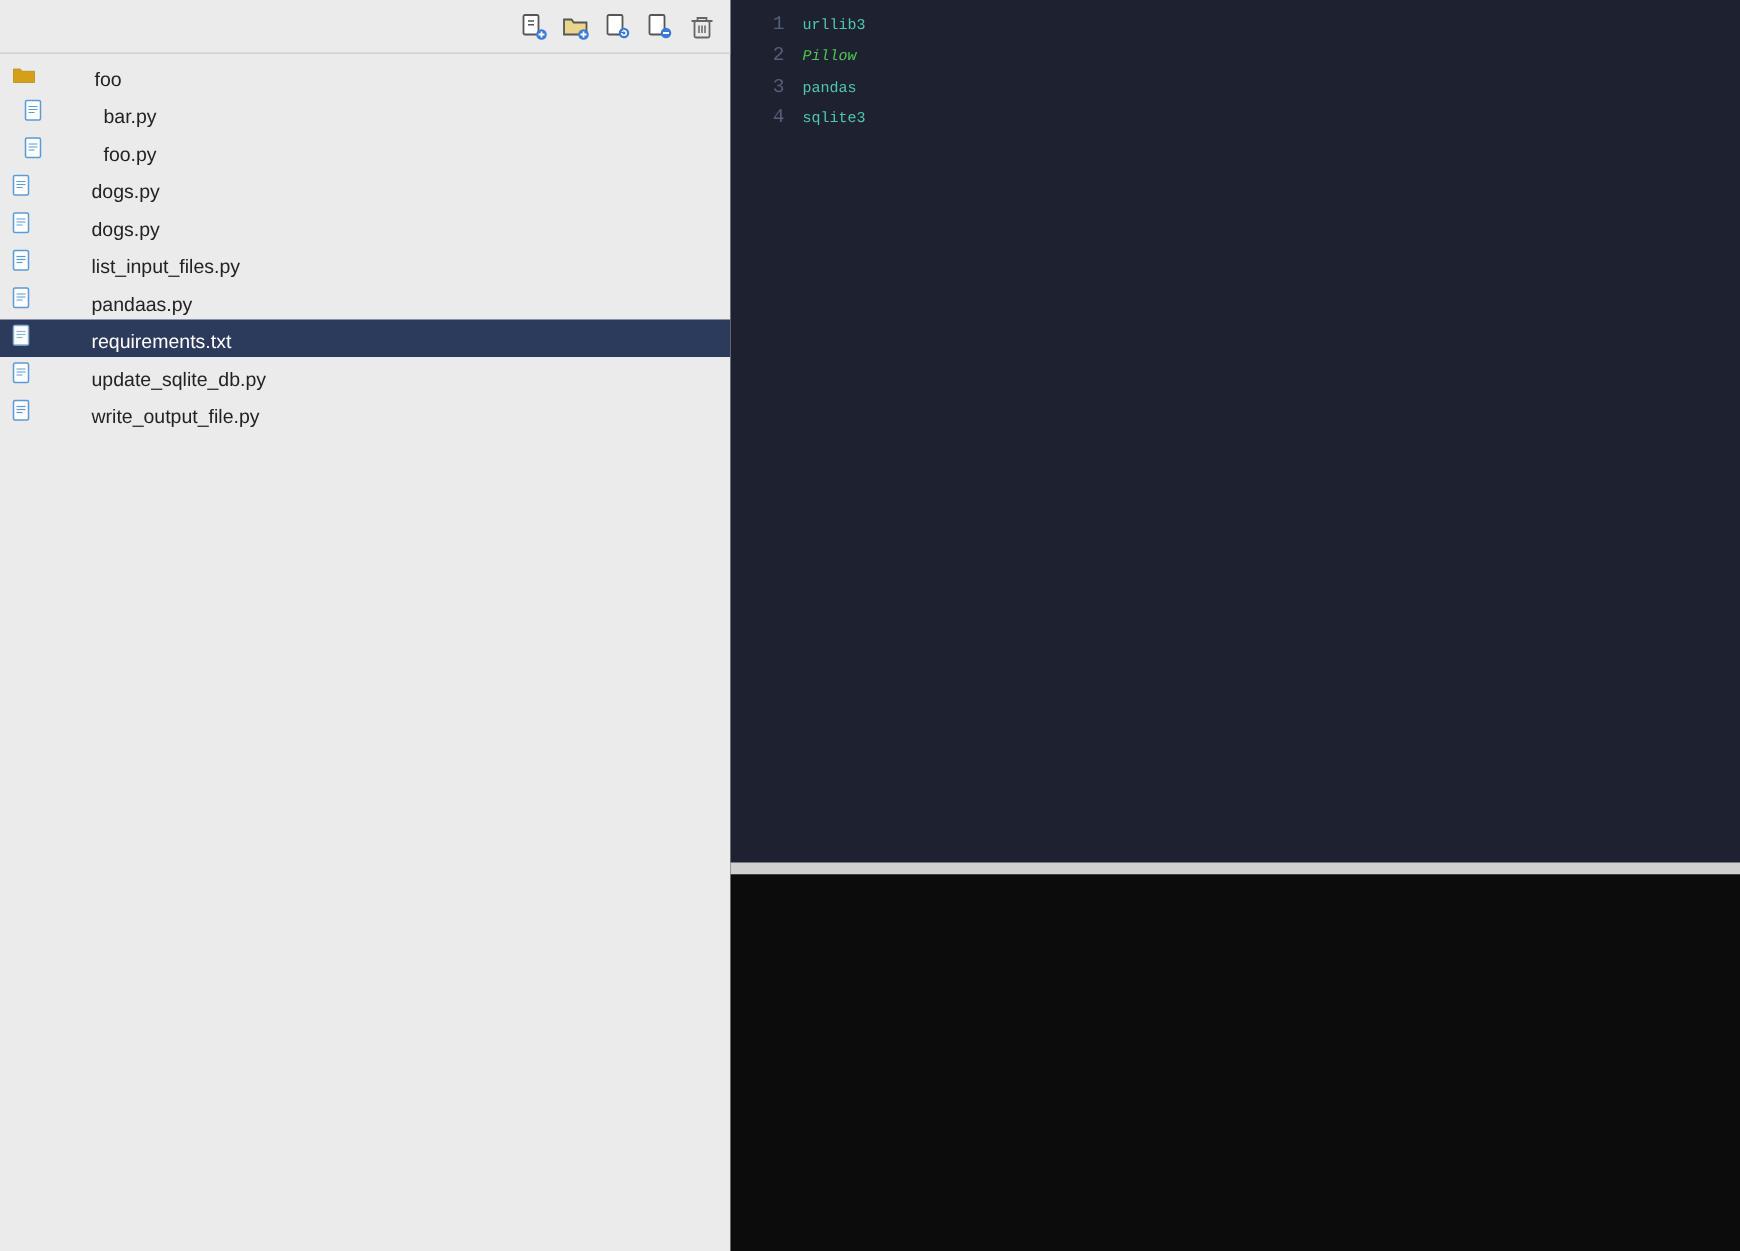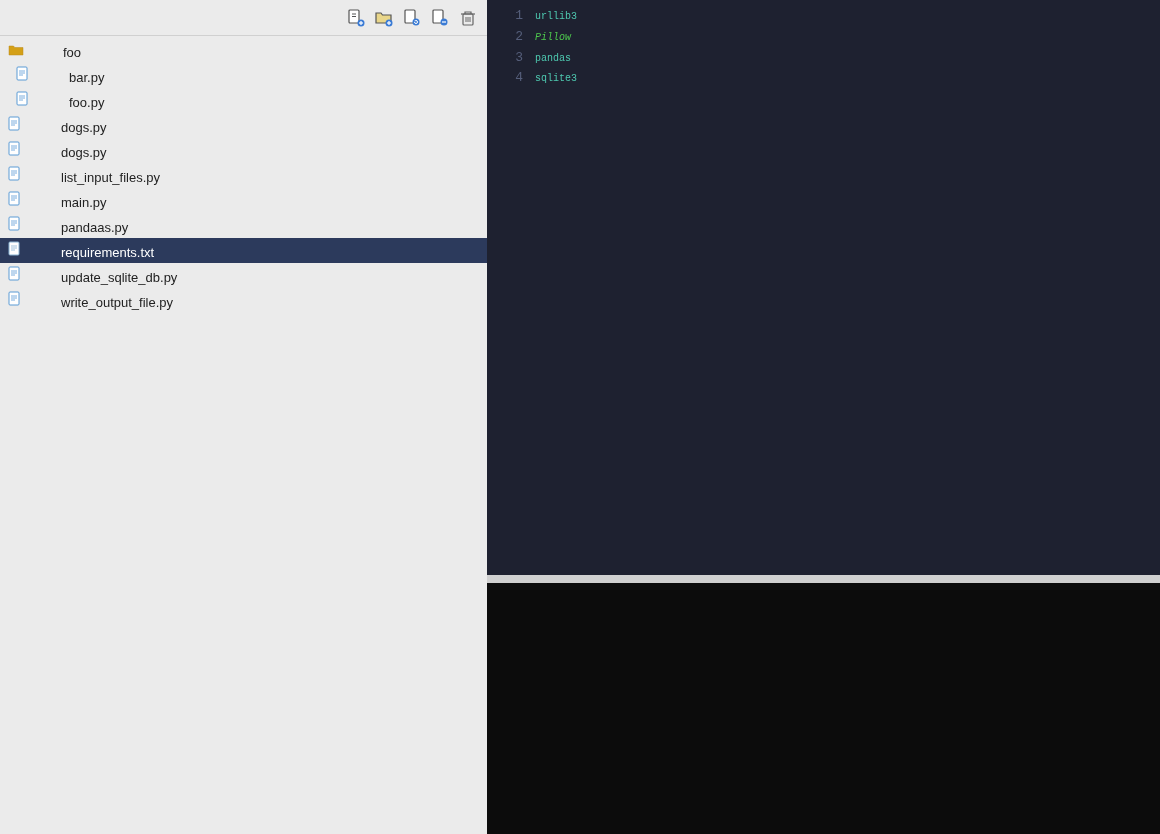--- a/index.html
+++ b/index.html
@@ -264,31 +264,20 @@
         <svg width="14" height="16" viewBox="0 0 14 16" fill="none">
           <rect x="1" y="1" width="10" height="13" rx="1" fill="white" stroke="#5b9bd5" stroke-width="1"></rect>
           <line x1="3" y1="5" x2="9" y2="5" stroke="#5b9bd5" stroke-width="0.8"></line>
           <line x1="3" y1="7" x2="9" y2="7" stroke="#5b9bd5" stroke-width="0.8"></line>
           <line x1="3" y1="9" x2="7" y2="9" stroke="#5b9bd5" stroke-width="0.8"></line>
         </svg>
       </span>
       <span class="label">list_input_files.py</span>
     </div>
 
-    <div class="tree-item">
-      <span class="icon">
-        <svg width="14" height="16" viewBox="0 0 14 16" fill="none">
-          <rect x="1" y="1" width="10" height="13" rx="1" fill="white" stroke="#5b9bd5" stroke-width="1"></rect>
-          <line x1="3" y1="5" x2="9" y2="5" stroke="#5b9bd5" stroke-width="0.8"></line>
-          <line x1="3" y1="7" x2="9" y2="7" stroke="#5b9bd5" stroke-width="0.8"></line>
-          <line x1="3" y1="9" x2="7" y2="9" stroke="#5b9bd5" stroke-width="0.8"></line>
-        </svg>
-      </span>
-      <span class="label">main.py</span>
-    </div>
 
     <div class="tree-item">
       <span class="icon">
         <svg width="14" height="16" viewBox="0 0 14 16" fill="none">
           <rect x="1" y="1" width="10" height="13" rx="1" fill="white" stroke="#5b9bd5" stroke-width="1"></rect>
           <line x1="3" y1="5" x2="9" y2="5" stroke="#5b9bd5" stroke-width="0.8"></line>
           <line x1="3" y1="7" x2="9" y2="7" stroke="#5b9bd5" stroke-width="0.8"></line>
           <line x1="3" y1="9" x2="7" y2="9" stroke="#5b9bd5" stroke-width="0.8"></line>
         </svg>
       </span>

